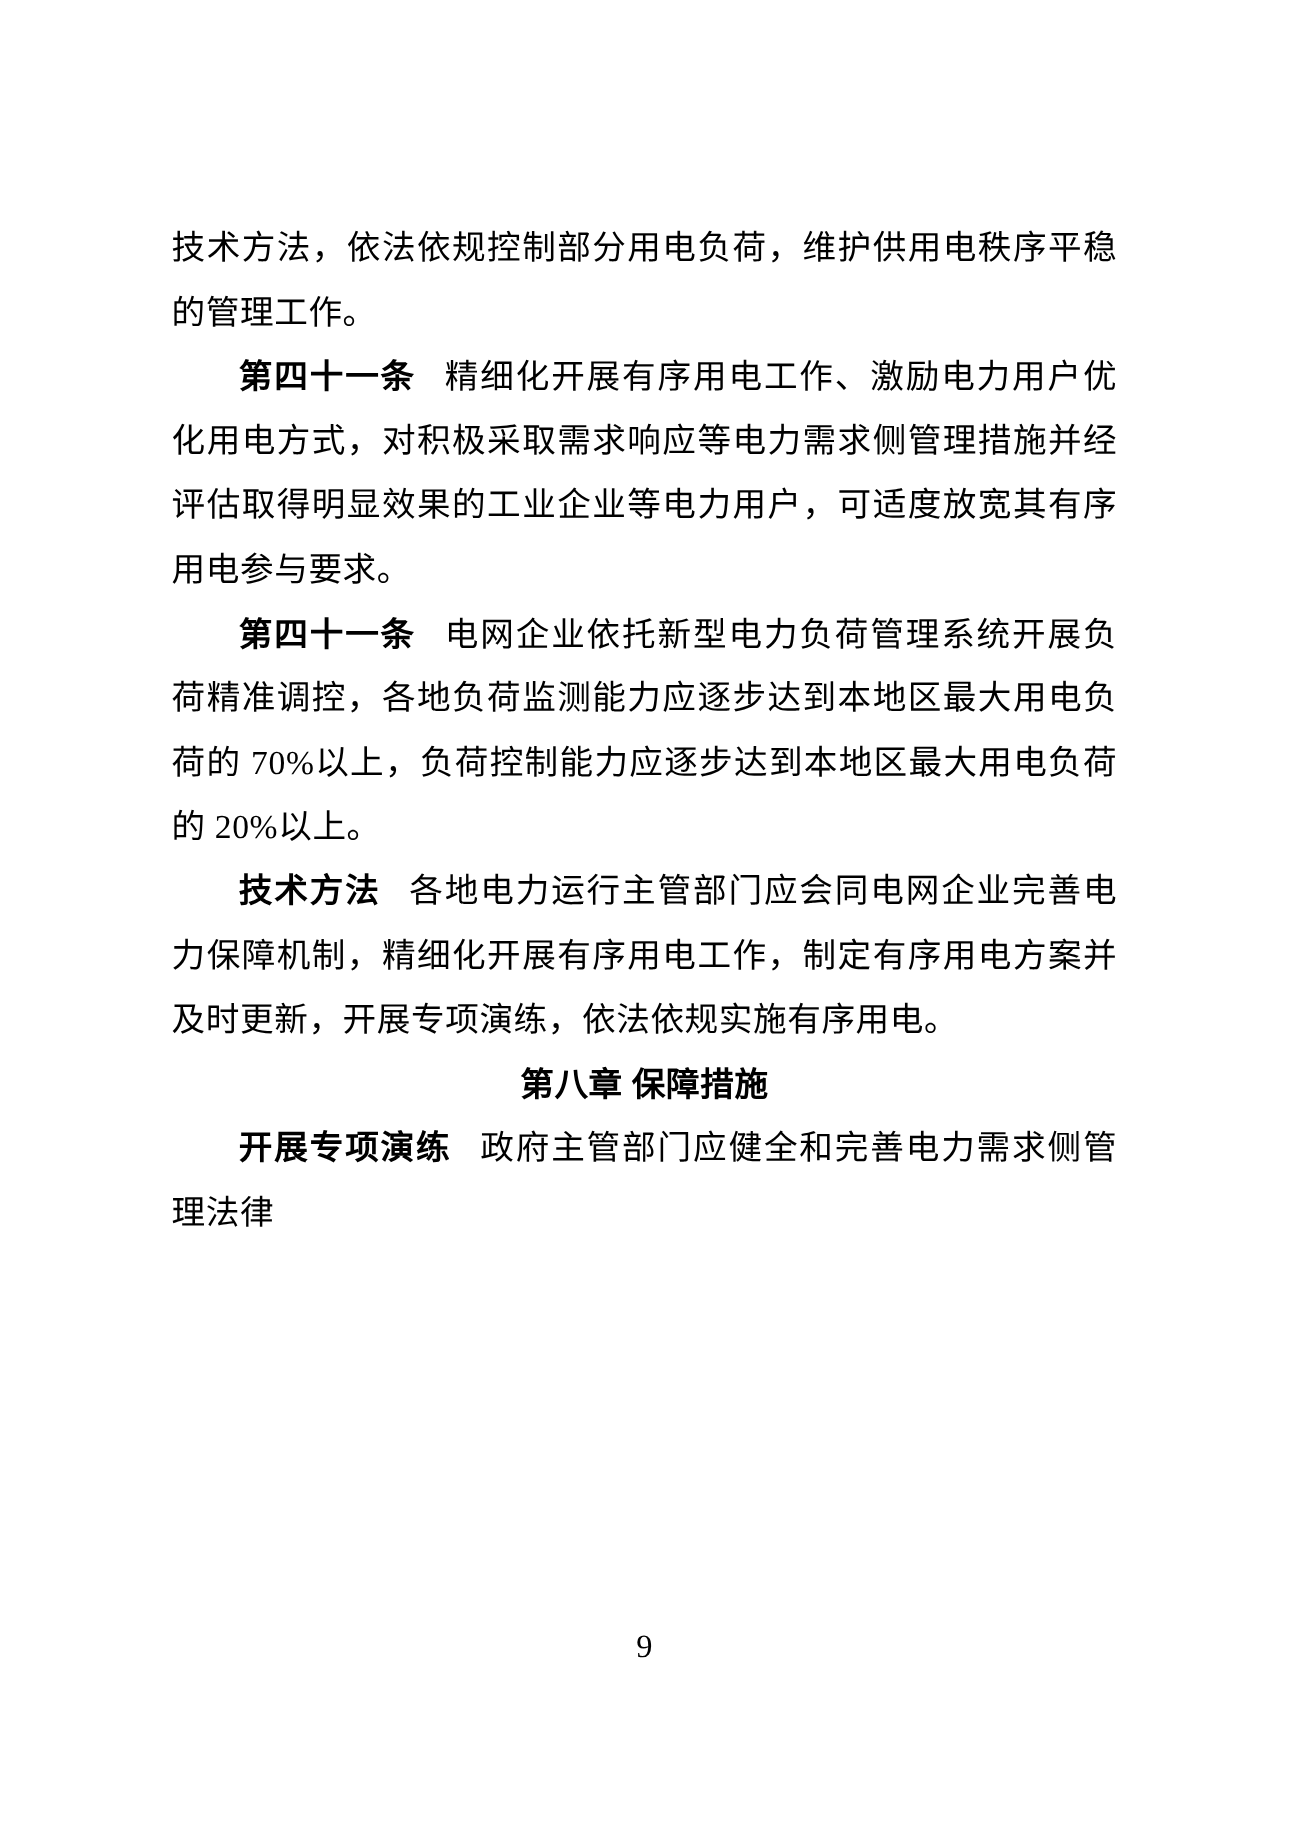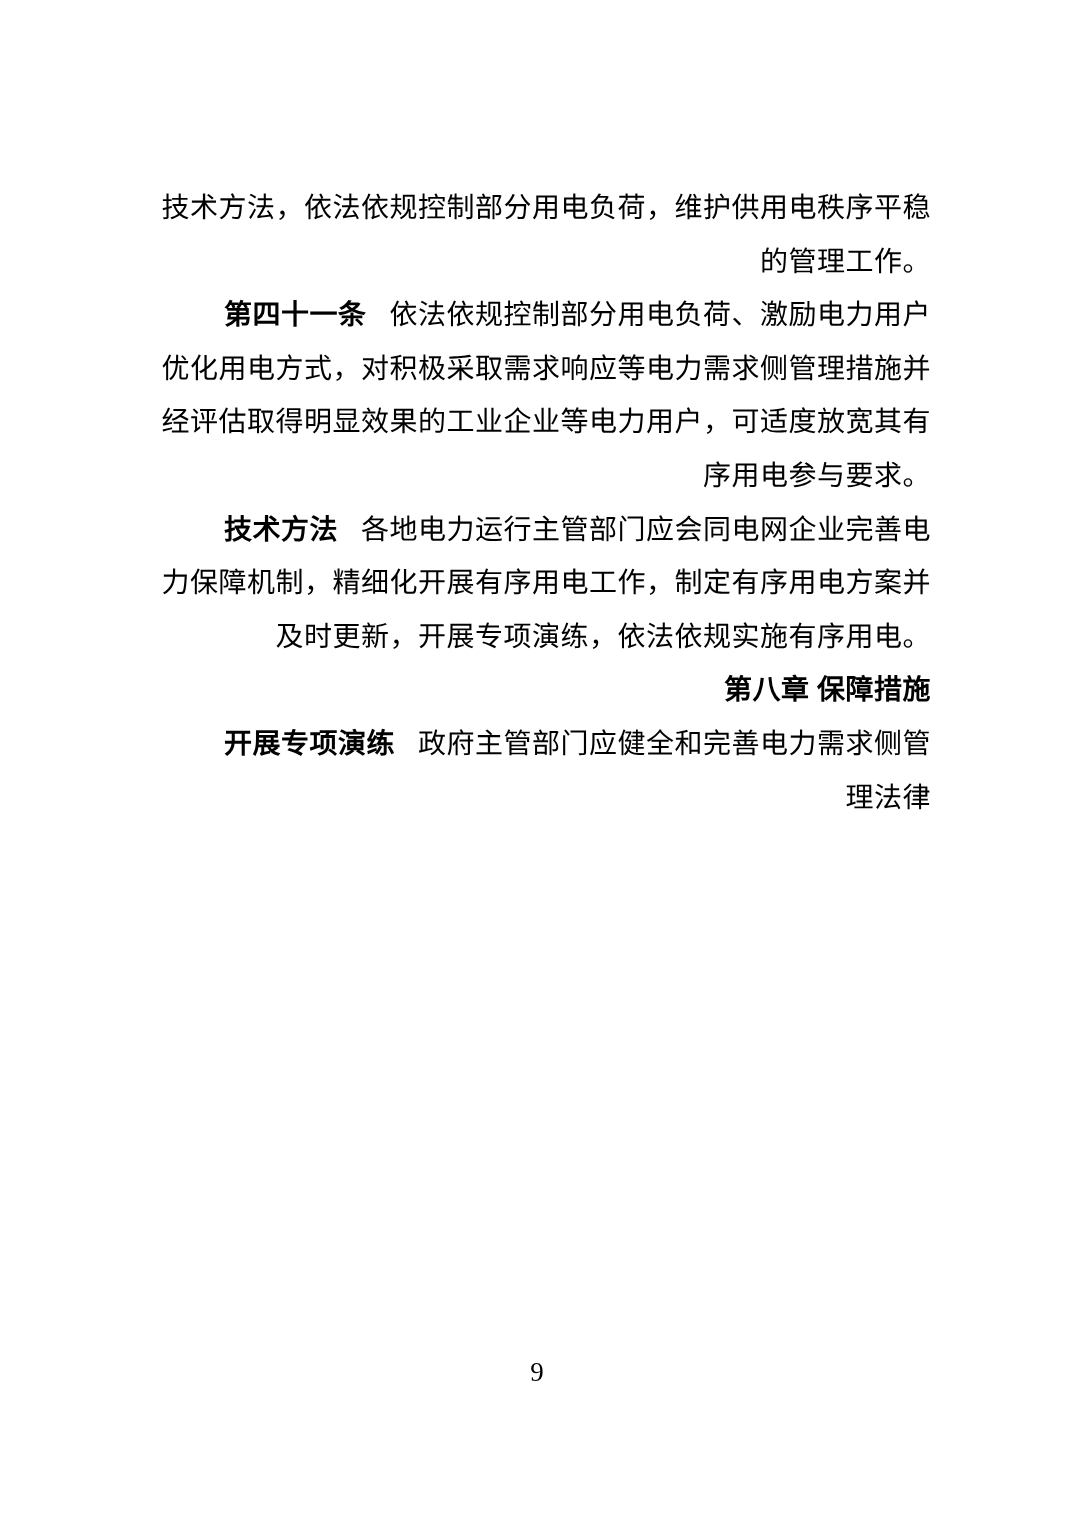--- a/index.html
+++ b/index.html
@@ -27,21 +27,20 @@
     width: 788px;
     font-size: 28px;
     line-height: 53.6px;
     text-align: justify;
     letter-spacing: 0.5px;
   }
   .doc-body p {
     margin: 0;
     padding: 0;
     text-indent: 2em;
-    text-align: right;
   }
   .doc-body p.no-indent {
     text-indent: 0;
   }
   .article-num {
     font-weight: bold;
     margin-right: 0.55em;
   }
   .chapter-heading {
     text-align: center;
@@ -66,23 +65,27 @@
 
   <div class="doc-body">
 
     <p class="no-indent">
       <span>技术方法，依法依规控制部分用电负荷，维护供用电秩序平稳的管理工作。</span>
     </p>
 
 
     <p>
       <span class="article-num">第四十一条</span>
-      <span>依法依规控制部分用电负荷、激励电力用户优化用电方式，对积极采取需求响应等电力需求侧管理措施并经评估取得明显效果的工业企业等电力用户，可适度放宽其有序用电参与要求。</span>
+      <span>精细化开展有序用电工作、激励电力用户优化用电方式，对积极采取需求响应等电力需求侧管理措施并经评估取得明显效果的工业企业等电力用户，可适度放宽其有序用电参与要求。</span>
     </p>
 
+    <p>
+      <span class="article-num">第四十一条</span>
+      <span>电网企业依托新型电力负荷管理系统开展负荷精准调控，各地负荷监测能力应逐步达到本地区最大用电负荷的 70%以上，负荷控制能力应逐步达到本地区最大用电负荷的 20%以上。</span>
+    </p>
 
     <p>
       <span class="article-num">技术方法</span>
       <span>各地电力运行主管部门应会同电网企业完善电力保障机制，精细化开展有序用电工作，制定有序用电方案并及时更新，开展专项演练，依法依规实施有序用电。</span>
     </p>
 
 
     <p class="chapter-heading">
       <span>第八章 保障措施</span>
     </p>

